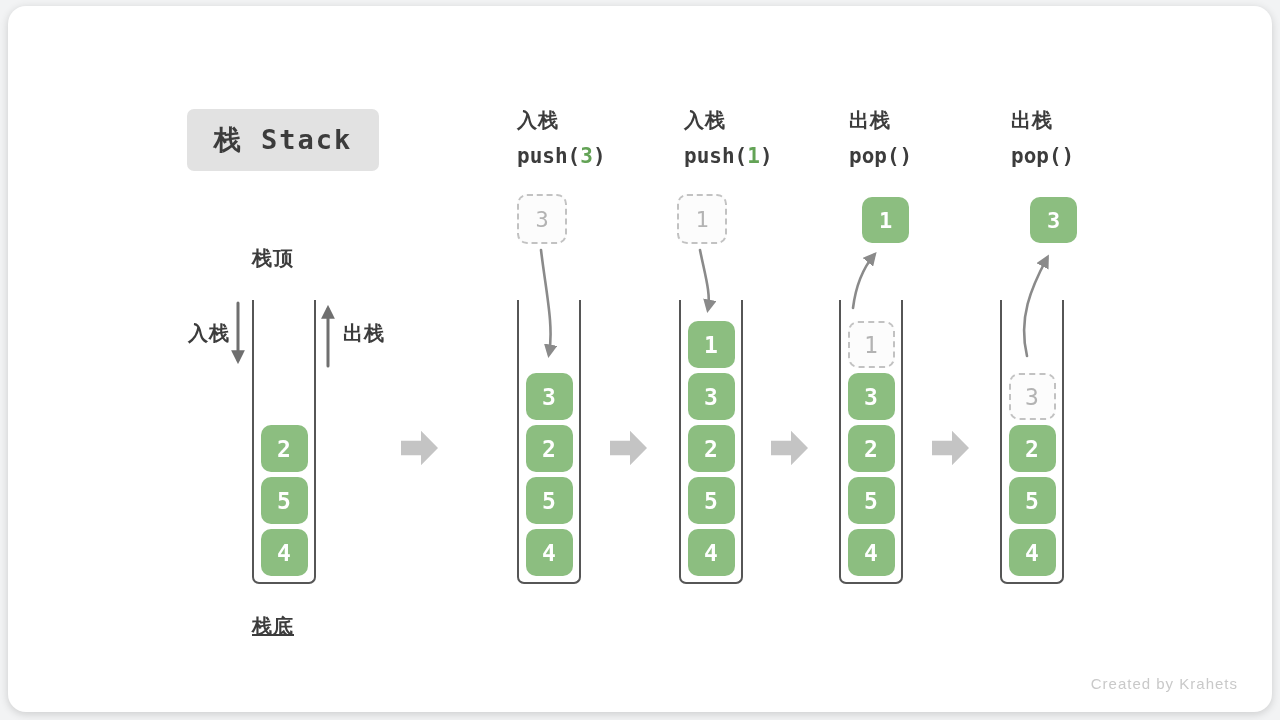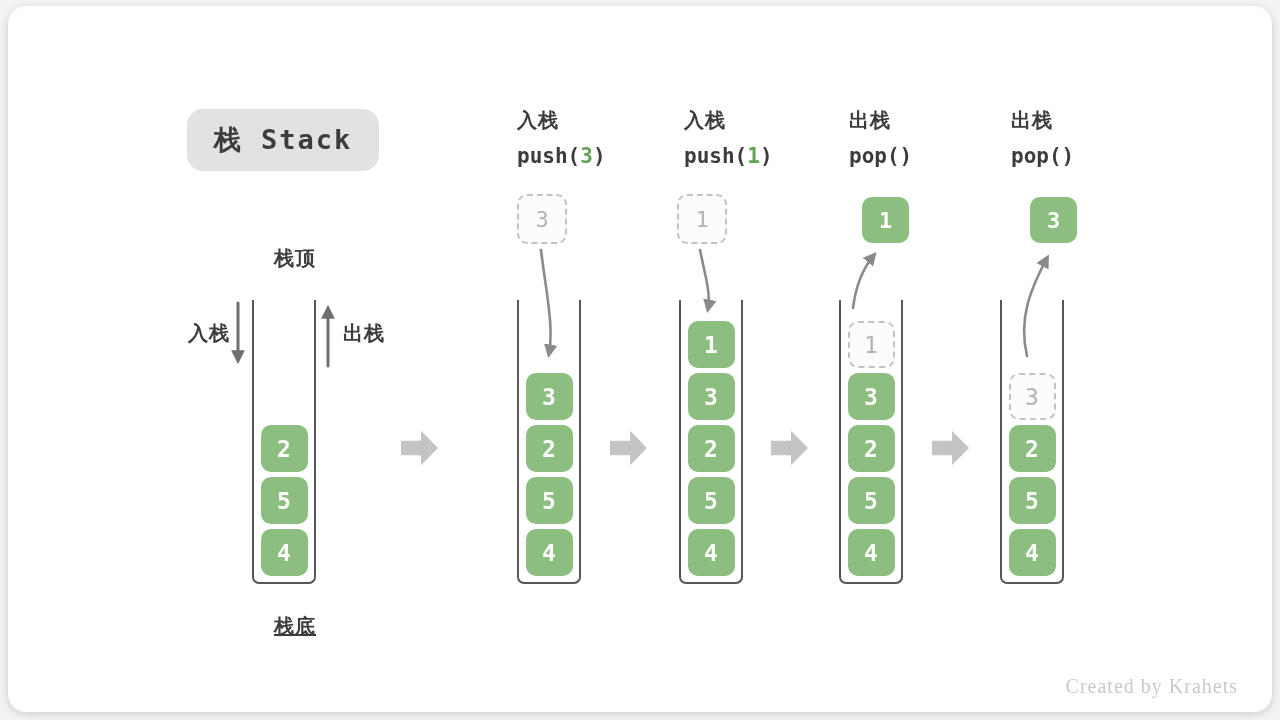--- a/index.html
+++ b/index.html
@@ -15,30 +15,30 @@
     --ghost-bg:#FCFCFC;
     --title-bg:#E2E2E2;
     --footer:#C9C9C9;
   }
   html,body{margin:0;padding:0;}
   body{background:#f2f3f4;font-family:"DejaVu Sans",sans-serif;}
   .stage{position:relative;width:1280px;height:720px;overflow:hidden;}
   .card{position:absolute;left:8px;top:6px;width:1264px;height:706px;
         background:#ffffff;border-radius:18px;box-shadow:0 2px 9px rgba(0,0,0,.16);}
   .title-badge{position:absolute;left:187px;top:109px;width:192px;height:62px;
-        background:var(--title-bg);border-radius:16px;display:flex;align-items:center;justify-content:center;}
+        background:var(--title-bg);border-radius:7px;display:flex;align-items:center;justify-content:center;}
   .title-badge span{font-family:"DejaVu Sans Mono","DejaVu Sans",monospace;
         font-size:27px;font-weight:700;color:var(--ink);letter-spacing:2px;}
   .op{position:absolute;top:107px;}
   .op-name{font-size:20px;font-weight:700;color:var(--ink);letter-spacing:1px;line-height:26px;}
   .op-code{margin-top:9px;font-family:"DejaVu Sans Mono",monospace;font-size:21px;
         font-weight:700;color:var(--ink);line-height:28px;}
   .op-code .arg{color:var(--arg-green);}
   .lab{position:absolute;font-size:20px;font-weight:700;color:var(--ink);letter-spacing:1px;}
-  .top-lab,.bottom-lab{left:252px;width:64px;text-align:right;}
+  .top-lab,.bottom-lab{left:252px;width:64px;text-align:left;}
   .top-lab{top:245px;}
   .bottom-lab{top:613px;text-decoration:underline;}
   .push-lab{left:168px;width:62px;top:320px;text-align:right;}
   .pop-lab{left:343px;top:320px;}
   .stack-col{position:absolute;top:300px;width:64px;height:284px;box-sizing:border-box;
         border:2px solid var(--wall);border-top:none;border-radius:0 0 7px 7px;
         display:flex;flex-direction:column;justify-content:flex-end;align-items:center;
         gap:5px;padding-bottom:6px;background:transparent;}
   .item{flex:0 0 47px;width:47px;height:47px;box-sizing:border-box;border-radius:10px;
         background:var(--green);color:#fff;display:flex;align-items:center;justify-content:center;
@@ -49,22 +49,22 @@
         display:flex;align-items:center;justify-content:center;
         font-family:"DejaVu Sans Mono",monospace;font-size:22px;}
   .float.dashed{top:194px;border:2px dashed var(--ghost-border);background:var(--ghost-bg);
         color:var(--ghost-text);}
   .float.solid{top:197px;width:47px;height:46px;background:var(--green);color:#fff;font-weight:700;}
   .overlay{position:absolute;left:0;top:0;width:1280px;height:720px;pointer-events:none;}
   .curve{fill:none;stroke:var(--arrow-gray);stroke-width:2.6;stroke-linecap:round;}
   .side{fill:none;stroke:var(--side-arrow);stroke-width:3;stroke-linecap:round;}
   .block-arrow{position:absolute;top:430px;width:37px;height:36px;background:var(--block-arrow);
         clip-path:polygon(0 30%,54% 30%,54% 2%,100% 50%,54% 98%,54% 70%,0 70%);}
-  .footer{position:absolute;right:42px;top:675px;font-family:Liberation Serif, serif;
-        font-size:20px;color:var(--footer);letter-spacing:1px;}
+  .footer{position:absolute;right:42px;top:675px;font-family:Liberation Sans, sans-serif;
+        font-size:15px;color:var(--footer);letter-spacing:1px;}
 </style>
 </head>
 <body>
 
 <div class="stage">
   <div class="card"></div>
 
   <div class="title-badge">
     <span>栈 Stack</span>
   </div>

